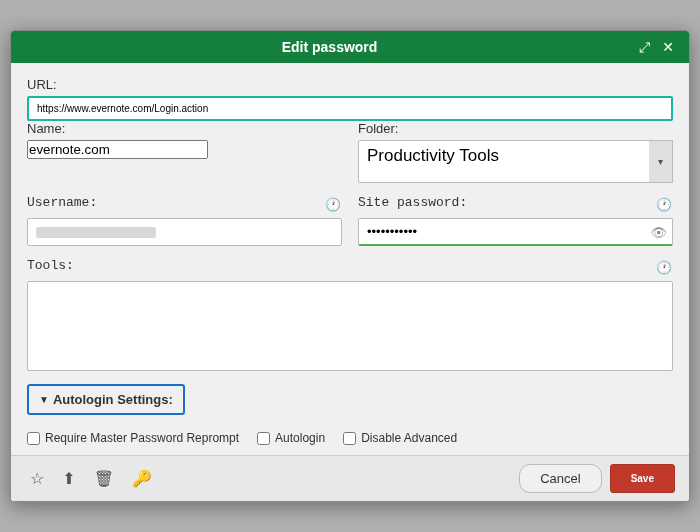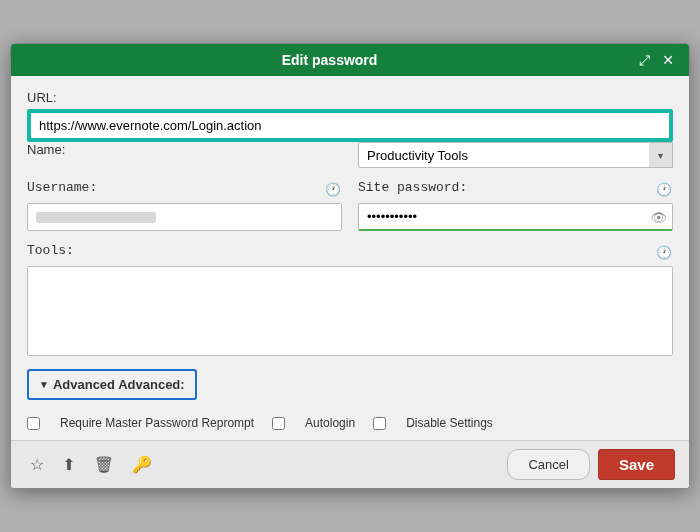--- a/index.html
+++ b/index.html
@@ -59,23 +59,23 @@
       margin-bottom: 4px;
       font-weight: normal;
     }
     .field-full {
       width: 100%;
       margin-bottom: 0;
     }
     .field-full input {
       width: 100%;
       padding: 5px 8px;
-      border: 4px solid #14b8a6;
-      background: white;
-      font-size: 13px;
+      border: 2px solid #14b8a6;
+      background: white;
+      font-size: 10px;
       border-radius: 2px;
       outline: none;
     }
     .row-two-col {
       display: flex;
       gap: 16px;
       margin-bottom: 12px;
     }
     .col-left {
       flex: 1;
@@ -95,24 +95,24 @@
       font-size: 13px;
       cursor: pointer;
     }
     .select-wrapper {
       position: relative;
       display: flex;
       align-items: center;
     }
     .select-wrapper select {
       width: 100%;
-      padding: 5px 28px 4px 8px;
-      border: 1px solid #bbb;
-      background: white;
-      font-size: 13px;
+      padding: 5px 28px 17px 8px;
+      border: 1px solid #bbb;
+      background: white;
+      font-size: 17px;
       border-radius: 2px;
       outline: none;
       appearance: none;
       -webkit-appearance: none;
     }
     .select-wrapper .select-arrow {
       position: absolute;
       right: 0;
       top: 0;
       bottom: 0;
@@ -186,21 +186,21 @@
     }
     .advanced-options {
       display: flex;
       gap: 18px;
       align-items: center;
       margin-top: 6px;
     }
     .checkbox-item {
       display: flex;
       align-items: flex-end;
-      gap: 20px;
+      gap: 5px;
       font-size: 12px;
       color: #333;
     }
     .checkbox-item input[type="checkbox"] {
       margin: 0;
     }
     .dialog-footer {
       background: #e8e8e8;
       border-top: 1px solid #ccc;
       padding: 8px 14px;
@@ -230,21 +230,21 @@
       padding: 6px 20px;
       font-size: 13px;
       border-radius: 11px;
       cursor: pointer;
       color: #333;
     }
     .btn-save {
       background: #c0392b;
       border: 1px solid #a93226;
       padding: 6px 20px;
-      font-size: 15px;
+      font-size: 10px;
       border-radius: 3px;
       cursor: pointer;
       color: white;
       font-weight: bold;
     }
     .input-masked {
       background: #d8d8d8;
       height: 11px;
       width: 120px;
       display: block;
@@ -277,22 +277,24 @@
   <div class="dialog-body">
 
     <div class="field-full">
       <div class="field-label">URL:</div>
       <input type="text" value="https://www.evernote.com/Login.action" style="">
     </div>
 
     <div class="row-two-col">
       <div class="col-left">
         <div class="field-label">Name:</div>
+        <input type="text" value="evernote.com" style="">
       </div>
       <div class="col-right">
+        <div class="field-label">Folder:</div>
         <div class="select-wrapper">
           <select>
             <option>Productivity Tools</option>
             <option>Personal</option>
             <option>Work</option>
             <option>Other</option>
           </select>
           <div class="select-arrow">▾</div>
         </div>
       </div>
@@ -325,35 +327,35 @@
         <span class="field-label">Tools:</span>
         <span class="history-icon">🕐</span>
       </div>
       <textarea style=""></textarea>
     </div>
 
     <div>
       <div class="advanced-section">
         <div class="advanced-label">
           <span class="advanced-arrow">▼</span>
-          <span>Advanced Advanced:</span>
+          <span>Autologin Settings:</span>
         </div>
       </div>
       <div class="advanced-options">
         <label class="checkbox-item">
           <input type="checkbox" style="">
           <span>Require Master Password Reprompt</span>
         </label>
         <label class="checkbox-item">
           <input type="checkbox" style="">
           <span>Autologin</span>
         </label>
         <label class="checkbox-item">
           <input type="checkbox" style="">
-          <span>Disable Settings</span>
+          <span>Disable Advanced</span>
         </label>
       </div>
     </div>
 
   </div>
 
   <div class="dialog-footer">
     <div class="footer-left">
       <button class="footer-icon-btn">☆</button>
       <button class="footer-icon-btn">⬆</button>

